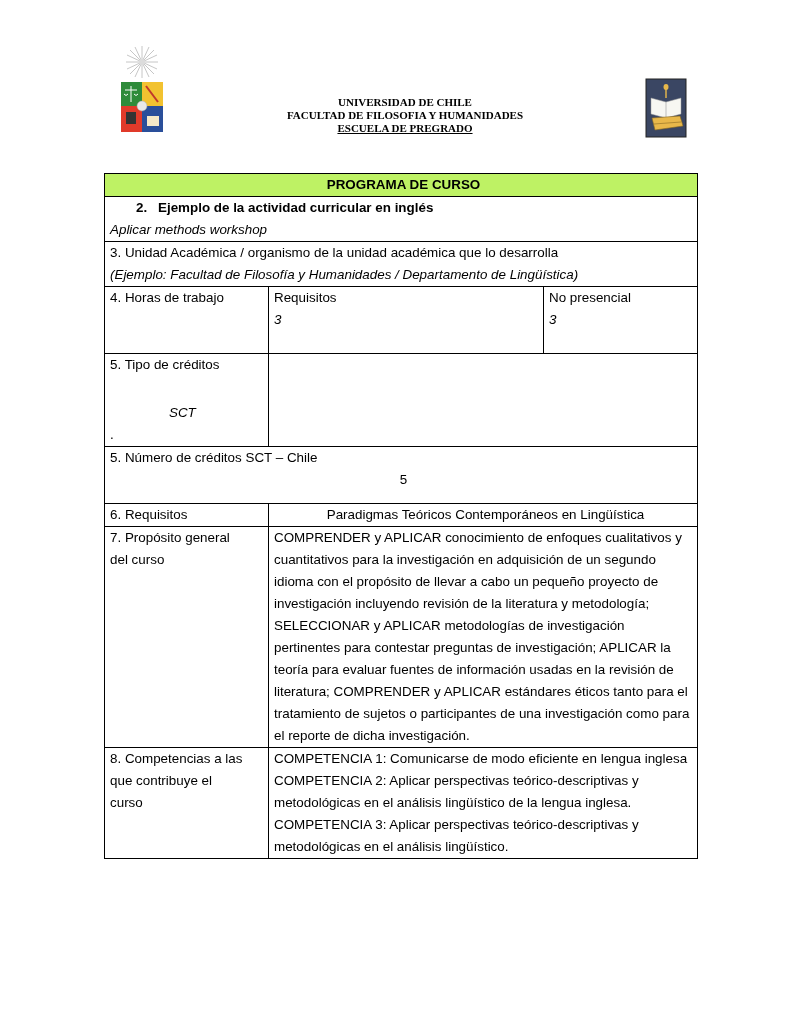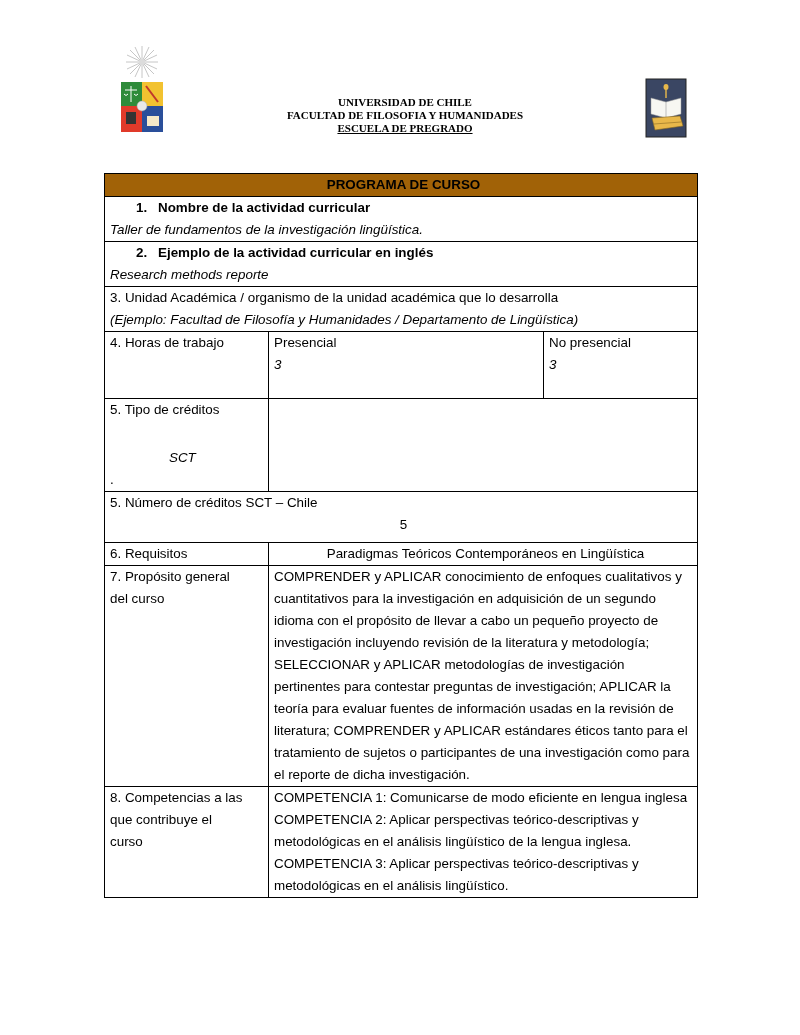--- a/index.html
+++ b/index.html
@@ -8,21 +8,21 @@
 
   .logo-left { position: absolute; left: 118px; top: 44px; width: 48px; height: 92px; }
   .logo-right { position: absolute; left: 645px; top: 78px; width: 42px; height: 60px; }
 
   .header-text { position: absolute; left: 200px; top: 80px; width: 410px; text-align: center; font-family: "Liberation Serif", serif; font-weight: bold; font-size: 11px; line-height: 13px; margin-top: 16px; }
   .header-text div { white-space: nowrap; }
   .header-text .ul { text-decoration: underline; }
 
   table.prog { position: absolute; left: 104px; top: 173px; width: 593px; border-collapse: collapse; font-family: "Liberation Sans", sans-serif; font-size: 13.4px; table-layout: fixed; }
   table.prog td { border: 1px solid #000; padding: 0 0 0 5px; vertical-align: top; line-height: 22px; }
-  .title-cell { background: #a16207; text-align: center; font-weight: bold; height: 22px; }
+  .title-cell { background: #bef264; text-align: center; font-weight: bold; height: 22px; }
   .b { font-weight: normal; }
   .i { font-style: italic; }
   .num-label { padding-left: 26px; font-weight: bold; }
   .num-label span.n { display: inline-block; width: 22px; }
   .center { text-align: center; }
   .just { padding-right: 6px !important; margin-left: 48px; }
 </style>
 </head>
 <body>
 
@@ -76,63 +76,57 @@
     <colgroup>
       <col style="width:164px">
       <col style="width:275px">
       <col style="width:154px">
     </colgroup>
     <tbody>
         <tr>
       <td colspan="3" class="title-cell">PROGRAMA DE CURSO</td>
     </tr>
 
-    <tr>
-      <td colspan="3" style="padding-bottom:0;">
-        <div class="num-label"><span class="n">1.</span><span>Nombre de la actividad curricular</span></div>
-        <div class="i">Taller de fundamentos de la investigación lingüística.</div>
-      </td>
-    </tr>
 
     <tr>
       <td colspan="3">
         <div class="num-label"><span class="n">2.</span><span>Ejemplo de la actividad curricular en inglés</span></div>
-        <div class="i">Research methods reporte</div>
+        <div class="i">Aplicar methods workshop</div>
       </td>
     </tr>
 
     <tr>
       <td colspan="3">
         <div class="b">3. Unidad Académica / organismo de la unidad académica que lo desarrolla</div>
         <div class="i">(Ejemplo: Facultad de Filosofía y Humanidades / Departamento de Lingüística)</div>
       </td>
     </tr>
 
     <tr style="height:67px;">
       <td class="b">4. Horas de trabajo</td>
       <td>
-        <div class="b">Presencial</div>
+        <div class="b">Requisitos</div>
         <div class="i">3</div>
       </td>
       <td>
         <div class="b">No presencial</div>
         <div class="i">3</div>
       </td>
     </tr>
 
     <tr style="height:88px;">
       <td>
         <div class="b">5. Tipo de créditos</div>
         <div class="i" style="padding-left:59px;margin-top:26px;">SCT</div>
         <div>.</div>
       </td>
       <td colspan="2"></td>
     </tr>
 
-    <tr style="height:51px;">
+    <tr style="height:57px;">
       <td colspan="3">
         <div class="b">5. Número de créditos SCT – Chile</div>
         <div class="center">5</div>
       </td>
     </tr>
 
     <tr>
       <td class="b">6. Requisitos</td>
       <td colspan="2" class="center">Paradigmas Teóricos Contemporáneos en Lingüística</td>
     </tr>

